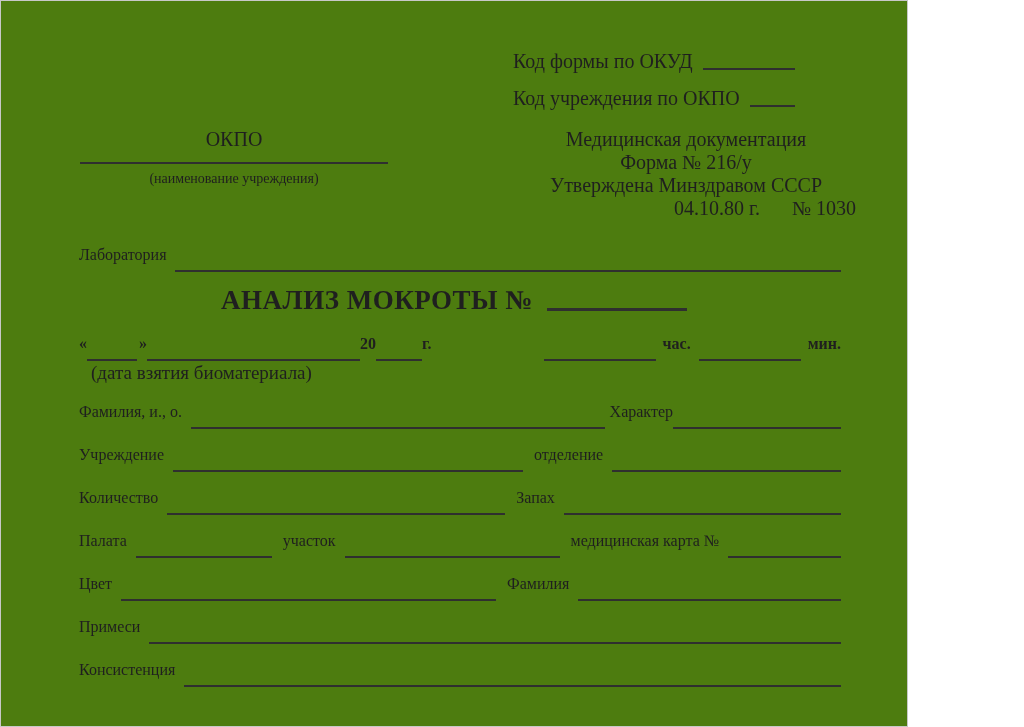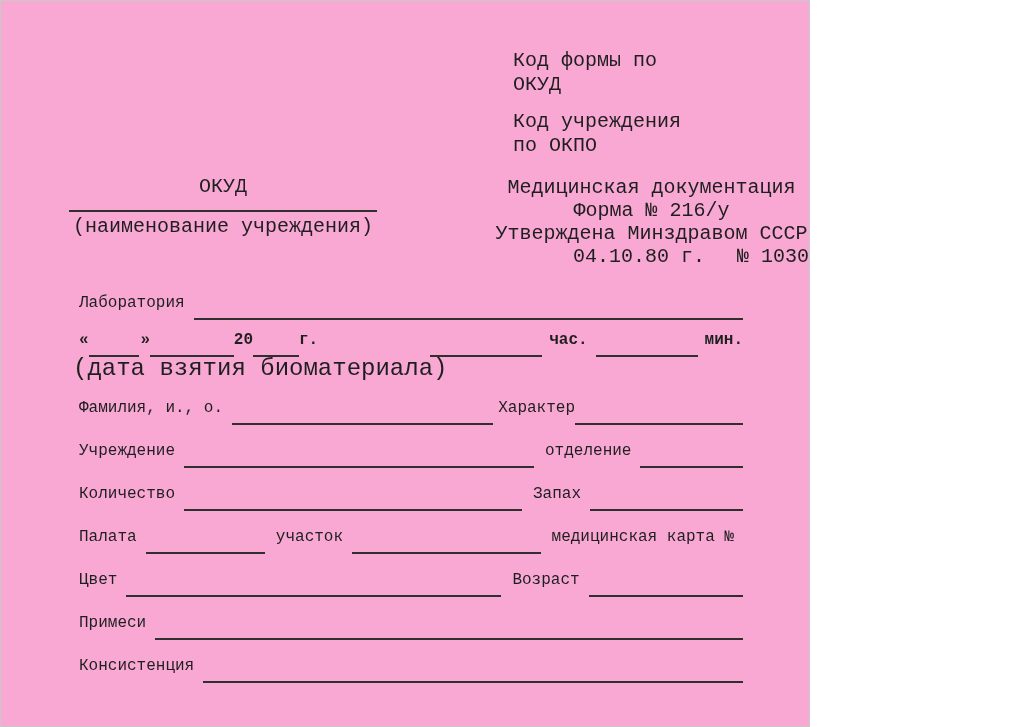--- a/index.html
+++ b/index.html
@@ -1,22 +1,22 @@
 <!DOCTYPE html>
 <html lang="ru"><head>
 <meta charset="utf-8">
 <style>
   html, body { margin: 0; padding: 0; background: #ffffff; }
   .page {
-    width: 810px;
+    width: 908px;
     height: 727px;
     box-sizing: border-box;
     border: 1px solid #c8c8c8;
-    background: #f9a8d4;
-    font-family: Liberation Mono, monospace;
+    background: #4d7c0f;
+    font-family: Liberation Serif, serif;
     color: #1f1f1f;
     position: relative;
     overflow: hidden;
   }
   
   .line {
     display: inline-block;
     border-bottom: 2px solid #2f2f2f;
     position: relative;
     top: 2px;
@@ -26,21 +26,21 @@
 
   
   .codes { margin: 48px 112px 0 512px; font-size: 20px; }
   .crow { display: flex; align-items: baseline; margin-bottom: 13px; line-height: 24px; }
   .crow .line { margin-left: 10px; }
 
   
   .header { display: flex; margin-top: 18px; }
   .issuer { width: 330px; margin-left: 68px; text-align: center; font-size: 20px; line-height: 22px; }
   .issuer-line { display: block; width: 308px; margin: 12px auto 4px auto; border-bottom: 2px solid #2f2f2f; height: 0; top: 0; }
-  .caption-sm { font-size: 20px; }
+  .caption-sm { font-size: 14px; }
   .docinfo { width: 340px; margin-left: 117px; text-align: center; font-size: 20px; line-height: 23px; }
   .approval { display: flex; justify-content: flex-end; gap: 32px; }
 
   
   .frow {
     display: flex;
     align-items: flex-end;
     margin: 13px 66px 0 78px;
     font-size: 16px;
     line-height: 30px;
@@ -56,21 +56,21 @@
 
   
   .date-row { font-weight: bold; margin-top: 7px; }
   .date-row .line { margin-left: 0; }
   .w-day  { width: 50px;  margin: 0 2px; }
   .w-year { width: 46px; }
   .w-hours { width: 112px; }
   .w-mins  { width: 102px; margin-left: 8px !important; }
   .spacer { display: inline-block; width: 112px; }
   .dlabel { margin-left: 7px; }
-  .date-caption { margin: 3px 0 0 72px; font-size: 24px; line-height: 22px; }
+  .date-caption { margin: 3px 0 0 90px; font-size: 19px; line-height: 22px; }
 
   .tight { margin-left: 5px; }
   .nogap { margin-left: 0 !important; }
   .w-age { width: 168px; }
   .w-inst { width: 350px; }
   .w-ward { width: 136px; }
   .w-district { width: 215px; }
   .w-qty { width: 338px; }
   .w-color { width: 375px; }
   .gap-label { margin-left: 11px; }
@@ -86,40 +86,44 @@
       <span class="line grow"></span>
     </div>
     <div class="crow">
       <span>Код учреждения по ОКПО</span>
       <span class="line grow"></span>
     </div>
   </div>
 
   <div class="header">
     <div class="issuer">
-      <div>ОКУД</div>
+      <div>ОКПО</div>
       <span class="issuer-line"></span>
       <div class="caption-sm">(наименование учреждения)</div>
     </div>
     <div class="docinfo">
       <div>Медицинская документация</div>
       <div>Форма № 216/у</div>
       <div>Утверждена Минздравом СССР</div>
       <div class="approval">
         <span>04.10.80 г.</span>
         <span>№ 1030</span>
       </div>
     </div>
   </div>
 
   <div class="frow lab-row">
     <span>Лаборатория</span>
     <span class="line grow"></span>
   </div>
 
+  <div class="title-row">
+    <span class="title">АНАЛИЗ МОКРОТЫ №</span>
+    <span class="line title-line"></span>
+  </div>
 
   <div class="frow date-row">
     <span>«</span>
     <span class="line w-day"></span>
     <span>»</span>
     <span class="line grow"></span>
     <span>20</span>
     <span class="line w-year"></span>
     <span>г.</span>
     <span class="spacer"></span>
@@ -156,21 +160,21 @@
     <span class="line w-ward"></span>
     <span class="gap-label">участок</span>
     <span class="line w-district"></span>
     <span class="gap-label">медицинская карта №</span>
     <span class="line grow"></span>
   </div>
 
   <div class="frow">
     <span>Цвет</span>
     <span class="line w-color"></span>
-    <span class="gap-label">Возраст</span>
+    <span class="gap-label">Фамилия</span>
     <span class="line grow"></span>
   </div>
 
   <div class="frow">
     <span>Примеси</span>
     <span class="line grow"></span>
   </div>
 
   <div class="frow">
     <span>Консистенция</span>

